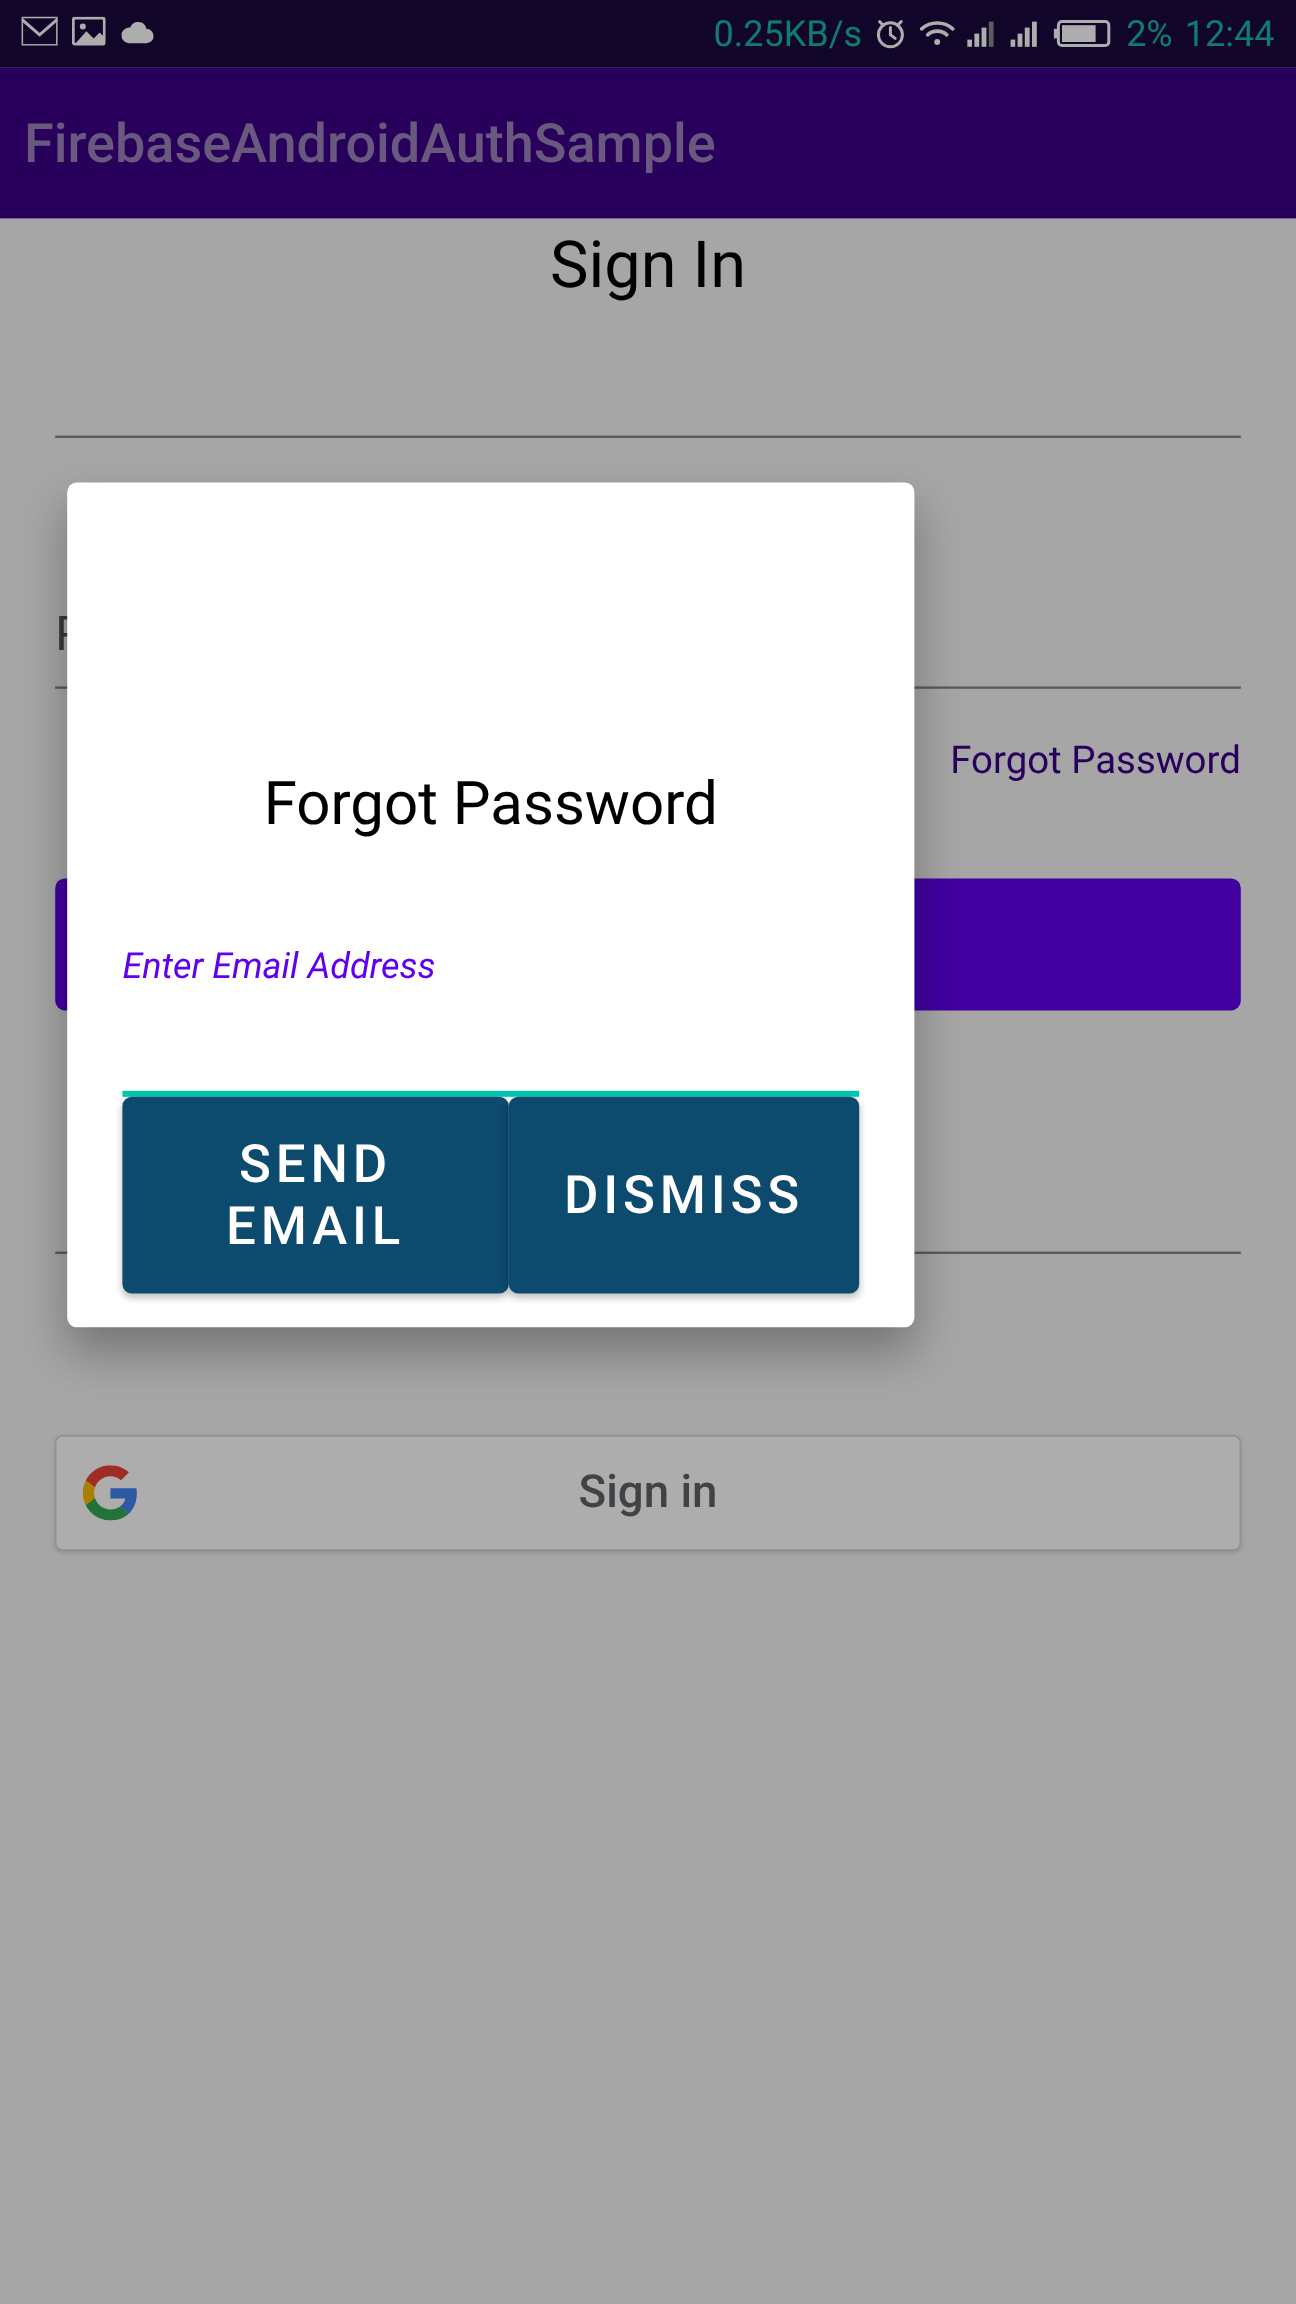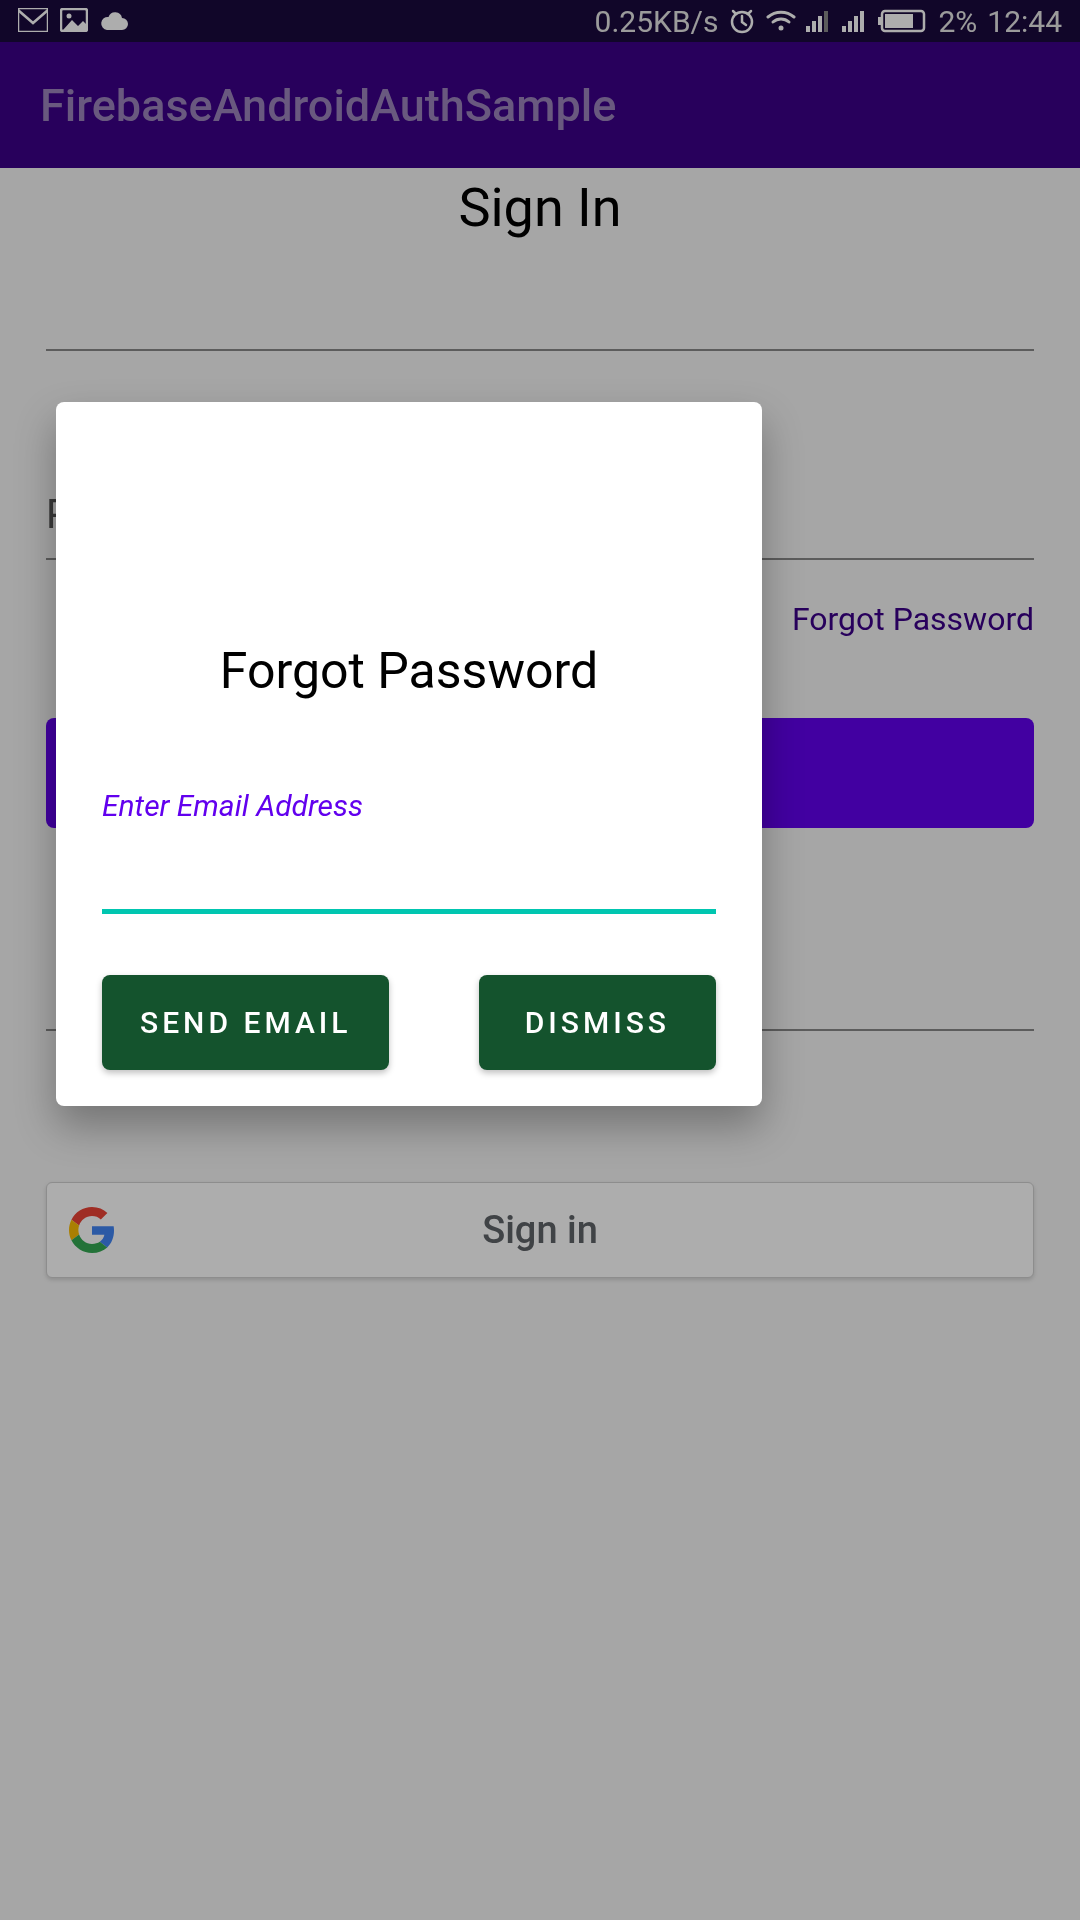--- a/index.html
+++ b/index.html
@@ -11,23 +11,23 @@
     body {
       width: 1080px;
       height: 1920px;
       background: #f5f5f5;
       position: relative;
       overflow: hidden;
     }
     
     .status-bar {
       width: 100%;
-      height: 42px;
+      height: 56px;
       background: #1a0a3d;
-      color: #e5e5e5;
+      color: #14b8a6;
       display: flex;
       align-items: center;
       justify-content: space-between;
       padding: 0 18px;
       font-size: 30px;
     }
     .status-left {
       display: flex;
       align-items: center;
       gap: 12px;
@@ -48,21 +48,21 @@
     .icon {
       display: inline-block;
     }
     
     .app-bar {
       width: 100%;
       height: 126px;
       background: #3b0088;
       display: flex;
       align-items: center;
-      padding-left: 40px;
+      padding-left: 20px;
     }
     .app-bar-title {
       color: #9b84bb;
       font-size: 45px;
       font-weight: 500;
     }
     
     .content {
       padding: 0 46px;
     }
@@ -182,25 +182,25 @@
       padding: 24px 0 24px 0;
       outline: none;
       width: 100%;
     }
     .dialog-actions {
       margin-top: auto;
       display: flex;
       justify-content: space-between;
     }
     .dlg-btn {
-      background: #14532d;
+      background: #0c4a6e;
       color: #fff;
       border: none;
       border-radius: 8px;
-      font-size: 30px;
+      font-size: 44px;
       font-weight: 500;
       letter-spacing: 4px;
       padding: 30px 38px;
       box-shadow: 0 3px 6px rgba(0,0,0,0.25);
     }
     .dlg-btn.dismiss {
       padding: 30px 46px;
       text-align: right;
     }
   </style>

